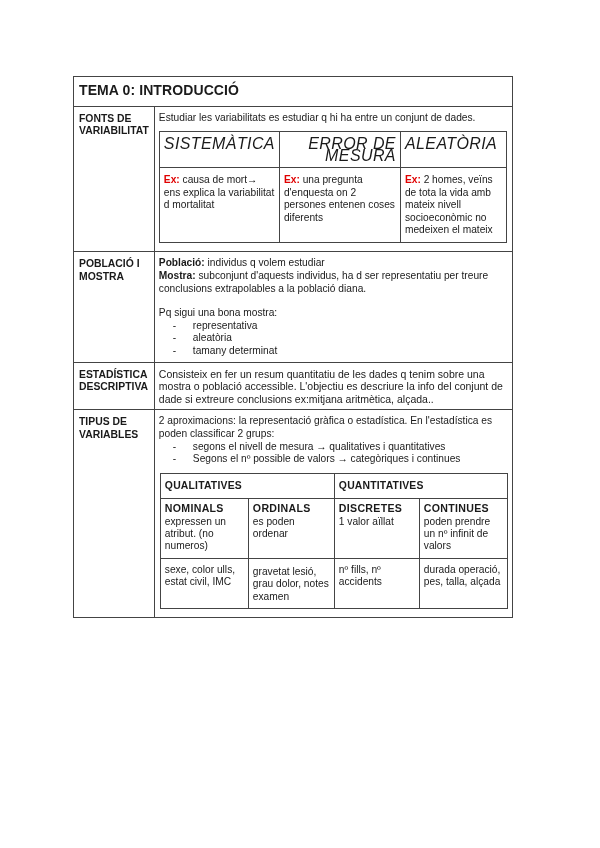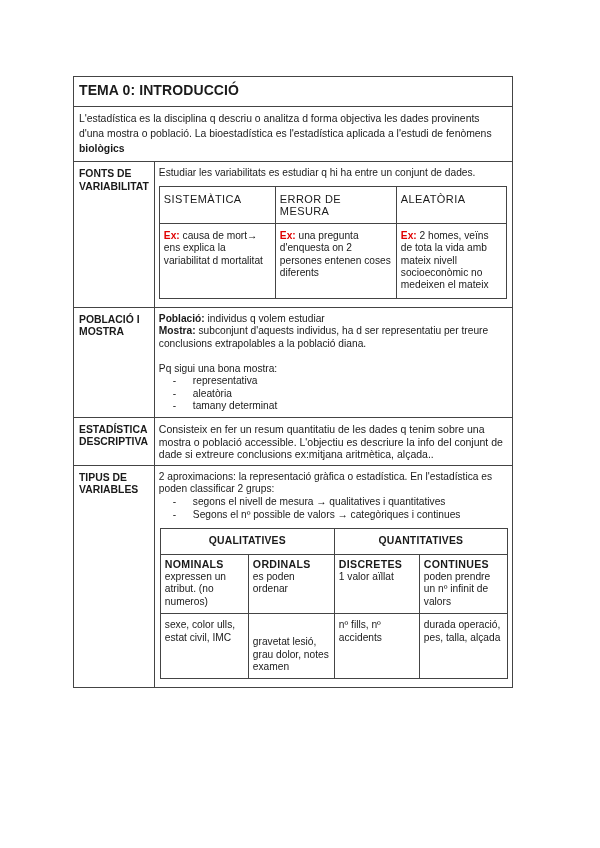--- a/index.html
+++ b/index.html
@@ -8,43 +8,40 @@
   table.outer { border-collapse: collapse; width: 369px; font-size: 10.2px; line-height: 12.6px; }
   table.outer > tbody > tr > td { border: 1px solid #444; vertical-align: top; padding: 4px 4px 4px 4px; }
   .title-cell { font-size: 14px; font-weight: bold; padding: 7px 5px 6px 5px !important; height: 16px; letter-spacing: 0.1px; }
   .intro-cell { padding: 5px 5px 5px 5px !important; font-size: 10.4px; line-height: 14.8px; }
   .left { width: 88px; font-weight: bold; font-size: 10.4px; line-height: 12.4px; padding: 6px 5px !important; }
   .right { padding: 5px 4px 4px 4px !important; }
   b { font-weight: bold; }
   .red { color: #e00000; font-weight: bold; }
   table.inner { border-collapse: collapse; width: 348px; margin: 6px 0 4px 0; font-size: 10.2px; line-height: 12.4px; }
   table.inner td { border: 1px solid #444; vertical-align: top; padding: 4px 4px 4px 4px; }
-  table.inner td.hdr { font-size: 11px; padding: 6px 4px 5px 4px; letter-spacing: 0.4px; }
+  table.inner td.hdr { font-size: 16px; padding: 6px 4px 5px 4px; letter-spacing: 0.4px; font-style: italic; }
   table.inner td.c1 { width: 107px; }
-  table.inner td.c2 { width: 112px; }
+  table.inner td.c2 { width: 112px; text-align: right; }
   table.inner2 { border-collapse: collapse; width: 348px; margin: 7px 0 4px 1px; font-size: 10.2px; line-height: 12.4px; }
   table.inner2 td { border: 1px solid #444; vertical-align: top; padding: 3px 4px 5px 4px; }
-  table.inner2 td.grp { text-align: center; font-weight: bold; font-size: 10.4px; padding: 6px 4px 6px 4px; letter-spacing: 0.2px; }
+  table.inner2 td.grp { font-weight: bold; font-size: 10.4px; padding: 6px 4px 6px 4px; letter-spacing: 0.2px; }
   table.inner2 td.sub b { letter-spacing: 0.3px; font-size: 10.6px; }
   ul.dash { list-style: none; margin: 0; padding: 0 0 0 14px; }
   ul.dash li { position: relative; padding-left: 20px; }
   ul.dash li::before { content: "-"; position: absolute; left: 0; }
   .gap { height: 12px; }
 </style>
 </head>
 <body>
 
 <div class="page">
   <table class="outer">
     <tbody>
       <tr>
         <td colspan="2" class="title-cell">TEMA 0: INTRODUCCIÓ</td>
-      </tr>
-      <tr>
-        <td colspan="2" class="intro-cell"><span>L'estadística es la disciplina q descriu o analitza d forma objectiva les dades provinents d'una mostra o població. La bioestadística es l'estadística aplicada a l'estudi de fenòmens </span><b>biològics</b></td>
       </tr>
 
       <tr>
         <td class="left">FONTS DE VARIABILITAT</td>
         <td class="right">
           <div>Estudiar les variabilitats es estudiar q hi ha entre un conjunt de dades.</div>
           <table class="inner">
             <tbody>
                 <tr>
               <td class="hdr c1">SISTEMÀTICA</td>
@@ -96,21 +93,21 @@
               <td colspan="2" class="grp">QUANTITATIVES</td>
             </tr>
             <tr>
               <td class="sub" style="width:79px;"><b>NOMINALS</b><br><span>expressen un atribut. (no numeros)</span></td>
               <td class="sub" style="width:77px;"><b>ORDINALS</b><br><span>es poden ordenar</span></td>
               <td class="sub" style="width:76px;margin-left:36px;"><b>DISCRETES</b><br><span>1 valor aïllat</span></td>
               <td class="sub"><b>CONTINUES</b><br><span>poden prendre un nº infinit de valors</span></td>
             </tr>
             <tr>
               <td style="padding-top:5px;">sexe, color ulls, estat civil, IMC</td>
-              <td style="padding-top:22px;">gravetat lesió, grau dolor, notes examen</td>
+              <td style="padding-top:7px;">gravetat lesió, grau dolor, notes examen</td>
               <td style="padding-top:5px;">nº fills, nº accidents</td>
               <td style="padding-top:5px;">durada operació, pes, talla, alçada</td>
             </tr>
           </tbody>
             </table>
         </td>
       </tr>
     </tbody>
   </table>
 </div>

